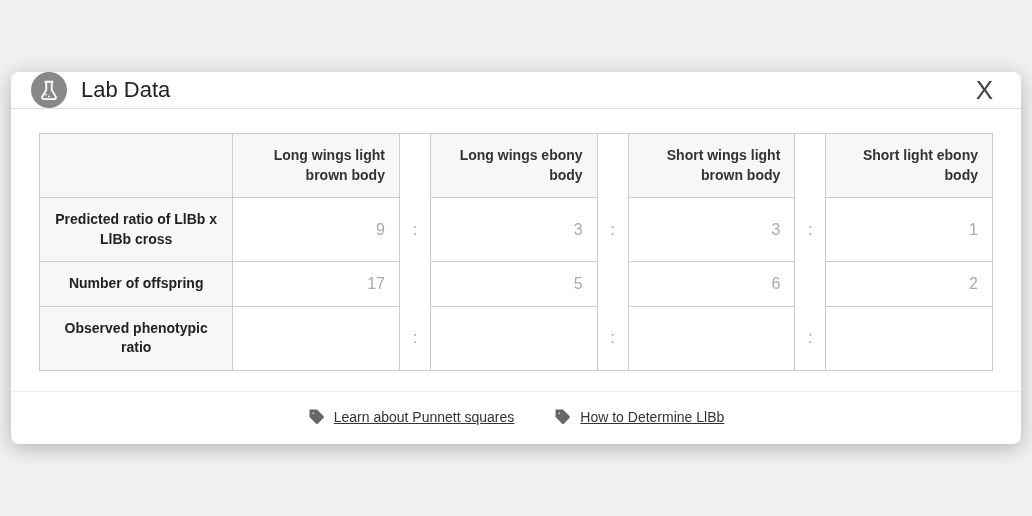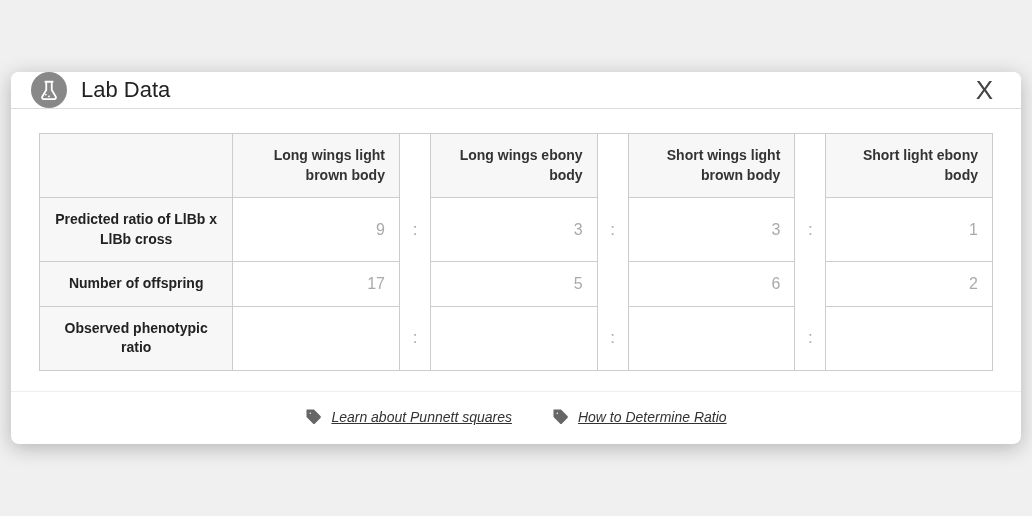--- a/index.html
+++ b/index.html
@@ -119,21 +119,20 @@
     .footer-link {
       display: flex;
       align-items: center;
       gap: 8px;
       color: #333;
       text-decoration: underline;
       font-size: 14px;
       cursor: pointer;
       background: none;
       border: none;
-      font-style: italic;
     }
 
     .footer-link svg {
       width: 18px;
       height: 18px;
       fill: #666;
     }
 
     
     .data-table {
@@ -242,17 +241,17 @@
         <path d="M20.59 13.41l-7.17 7.17a2 2 0 01-2.83 0L2 12V2h10l8.59 8.59a2 2 0 010 2.82z"></path>
         <line x1="7" y1="7" x2="7.01" y2="7" stroke="white" stroke-width="2" stroke-linecap="round"></line>
       </svg>
       <span>Learn about Punnett squares</span>
     </button>
     <button class="footer-link">
       <svg viewBox="0 0 24 24" xmlns="http://www.w3.org/2000/svg">
         <path d="M20.59 13.41l-7.17 7.17a2 2 0 01-2.83 0L2 12V2h10l8.59 8.59a2 2 0 010 2.82z"></path>
         <line x1="7" y1="7" x2="7.01" y2="7" stroke="white" stroke-width="2" stroke-linecap="round"></line>
       </svg>
-      <span>How to Determine Ratio</span>
+      <span>How to Determine LlBb</span>
     </button>
   </div>
 
 </div>
 
 </body></html>

